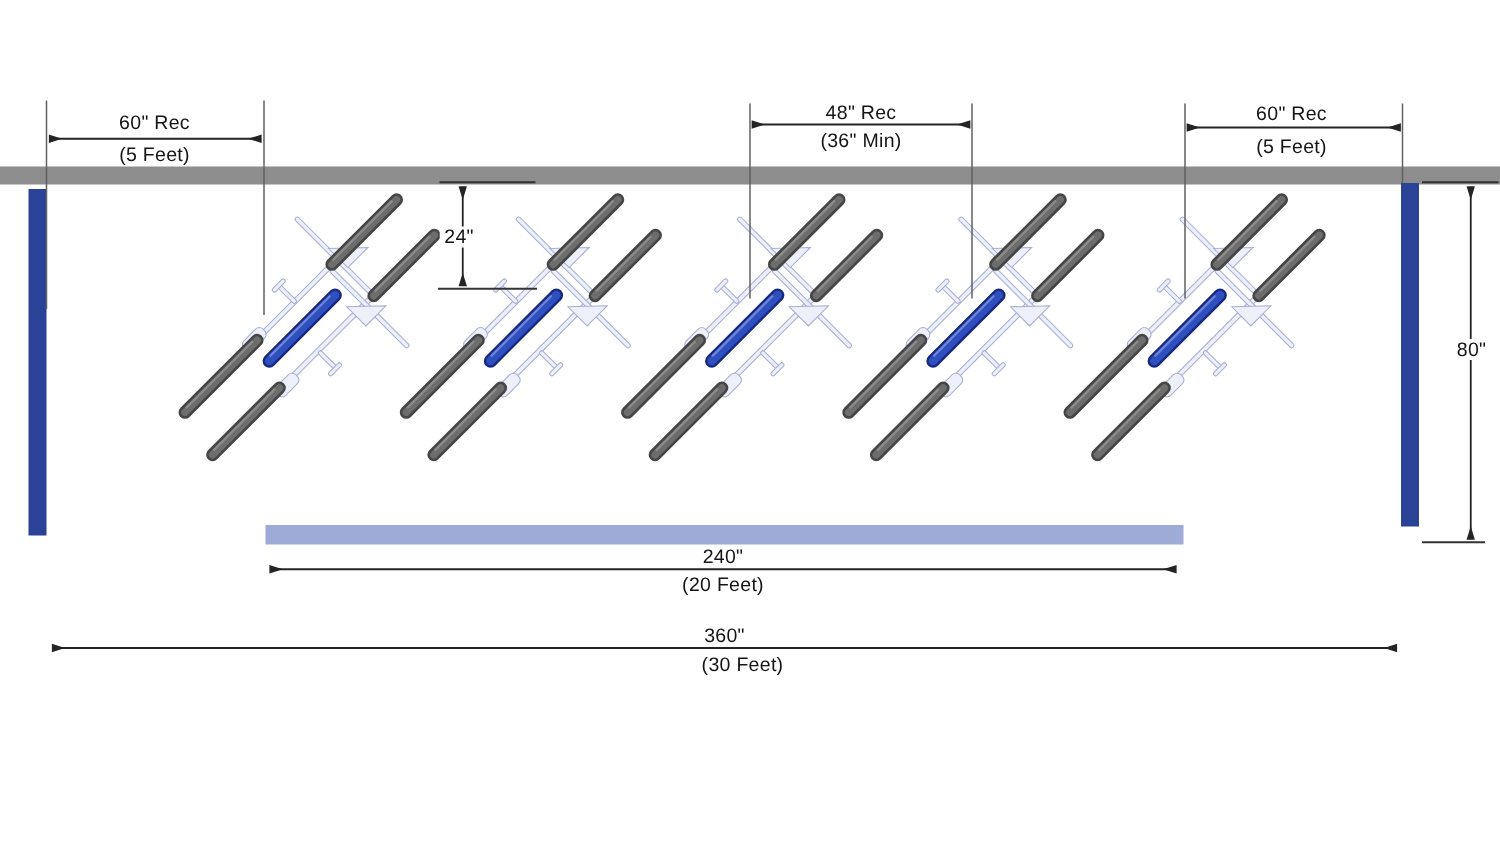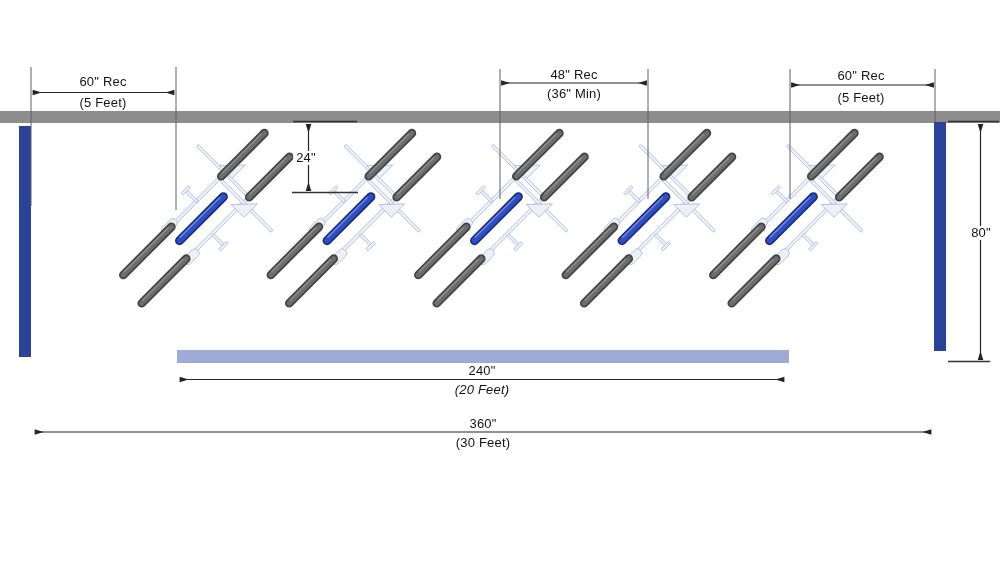--- a/index.html
+++ b/index.html
@@ -124,18 +124,18 @@
   <div class="lbl" style="left:574px;top:75px;">48" Rec</div>
   <div class="lbl" style="left:574px;top:93.5px;">(36" Min)</div>
 
   <div class="lbl" style="left:861px;top:76px;">60" Rec</div>
   <div class="lbl" style="left:861px;top:98px;">(5 Feet)</div>
 
   <div class="lbl onLine" style="left:306px;top:158px;">24"</div>
   <div class="lbl onLine" style="left:981px;top:233px;">80"</div>
 
   <div class="lbl" style="left:482px;top:371px;">240"</div>
-  <div class="lbl" style="left:482px;top:390px;font-style:italic;">(20 Feet)</div>
+  <div class="lbl" style="left:482px;top:390px;">(20 Feet)</div>
 
   <div class="lbl" style="left:483px;top:424px;">360"</div>
-  <div class="lbl" style="left:483px;top:443px;">(30 Feet)</div>
+  <div class="lbl" style="left:495px;top:443px;">(30 Feet)</div>
 
 </div>
 
 </body></html>

